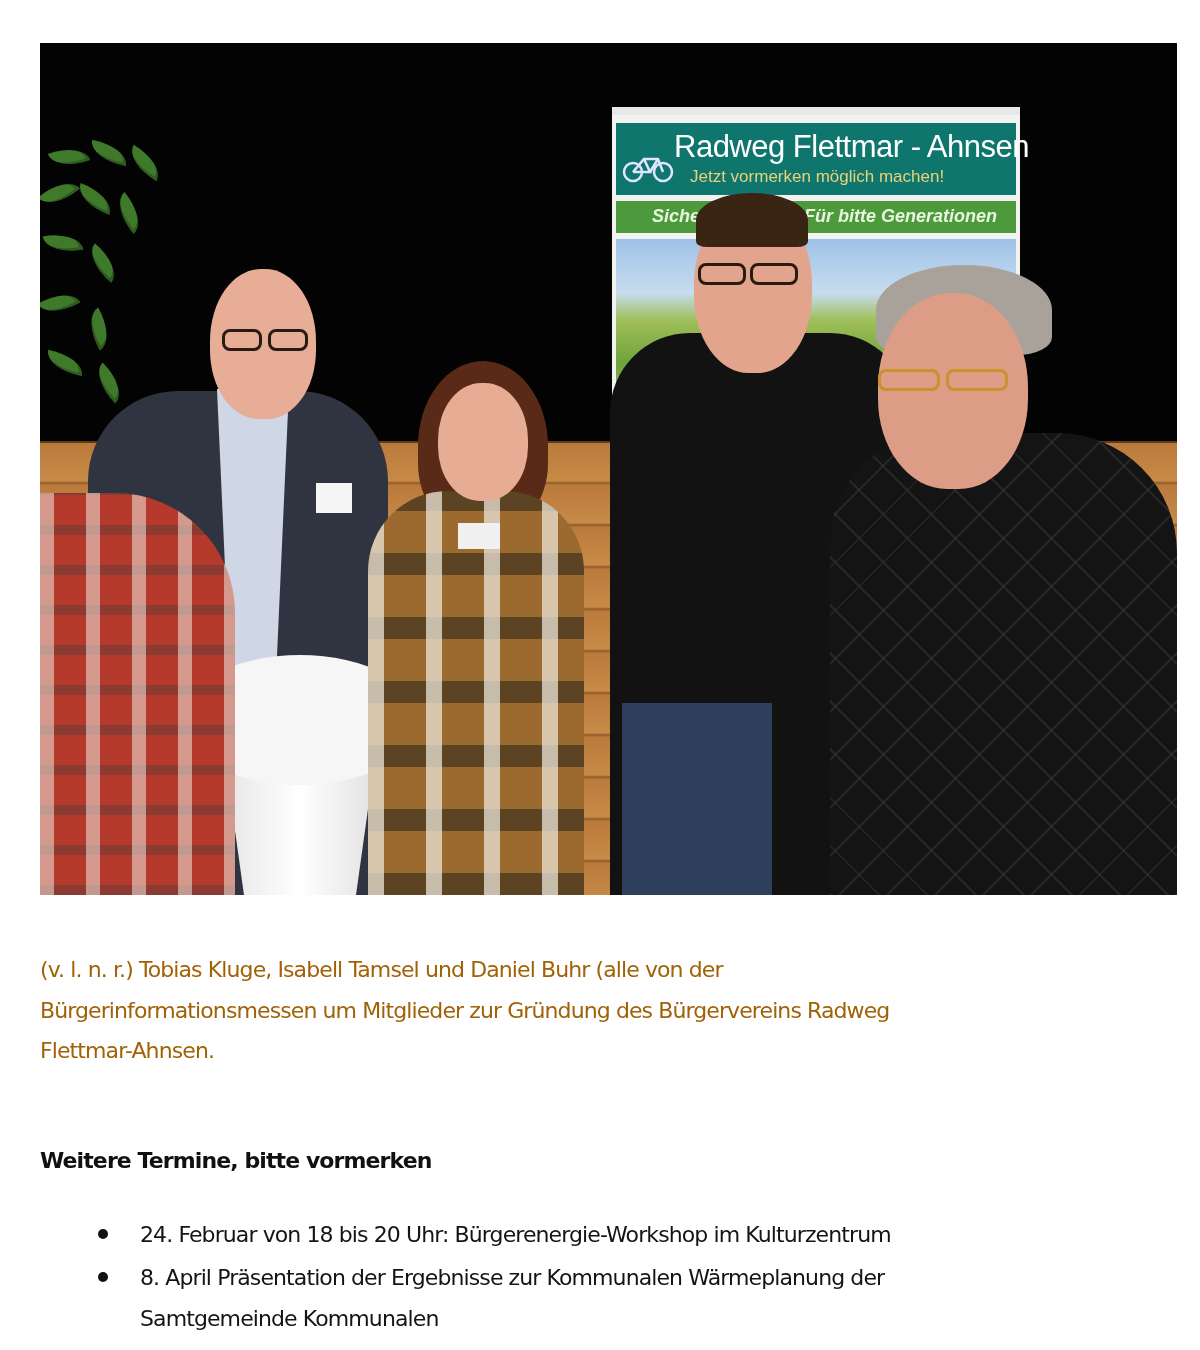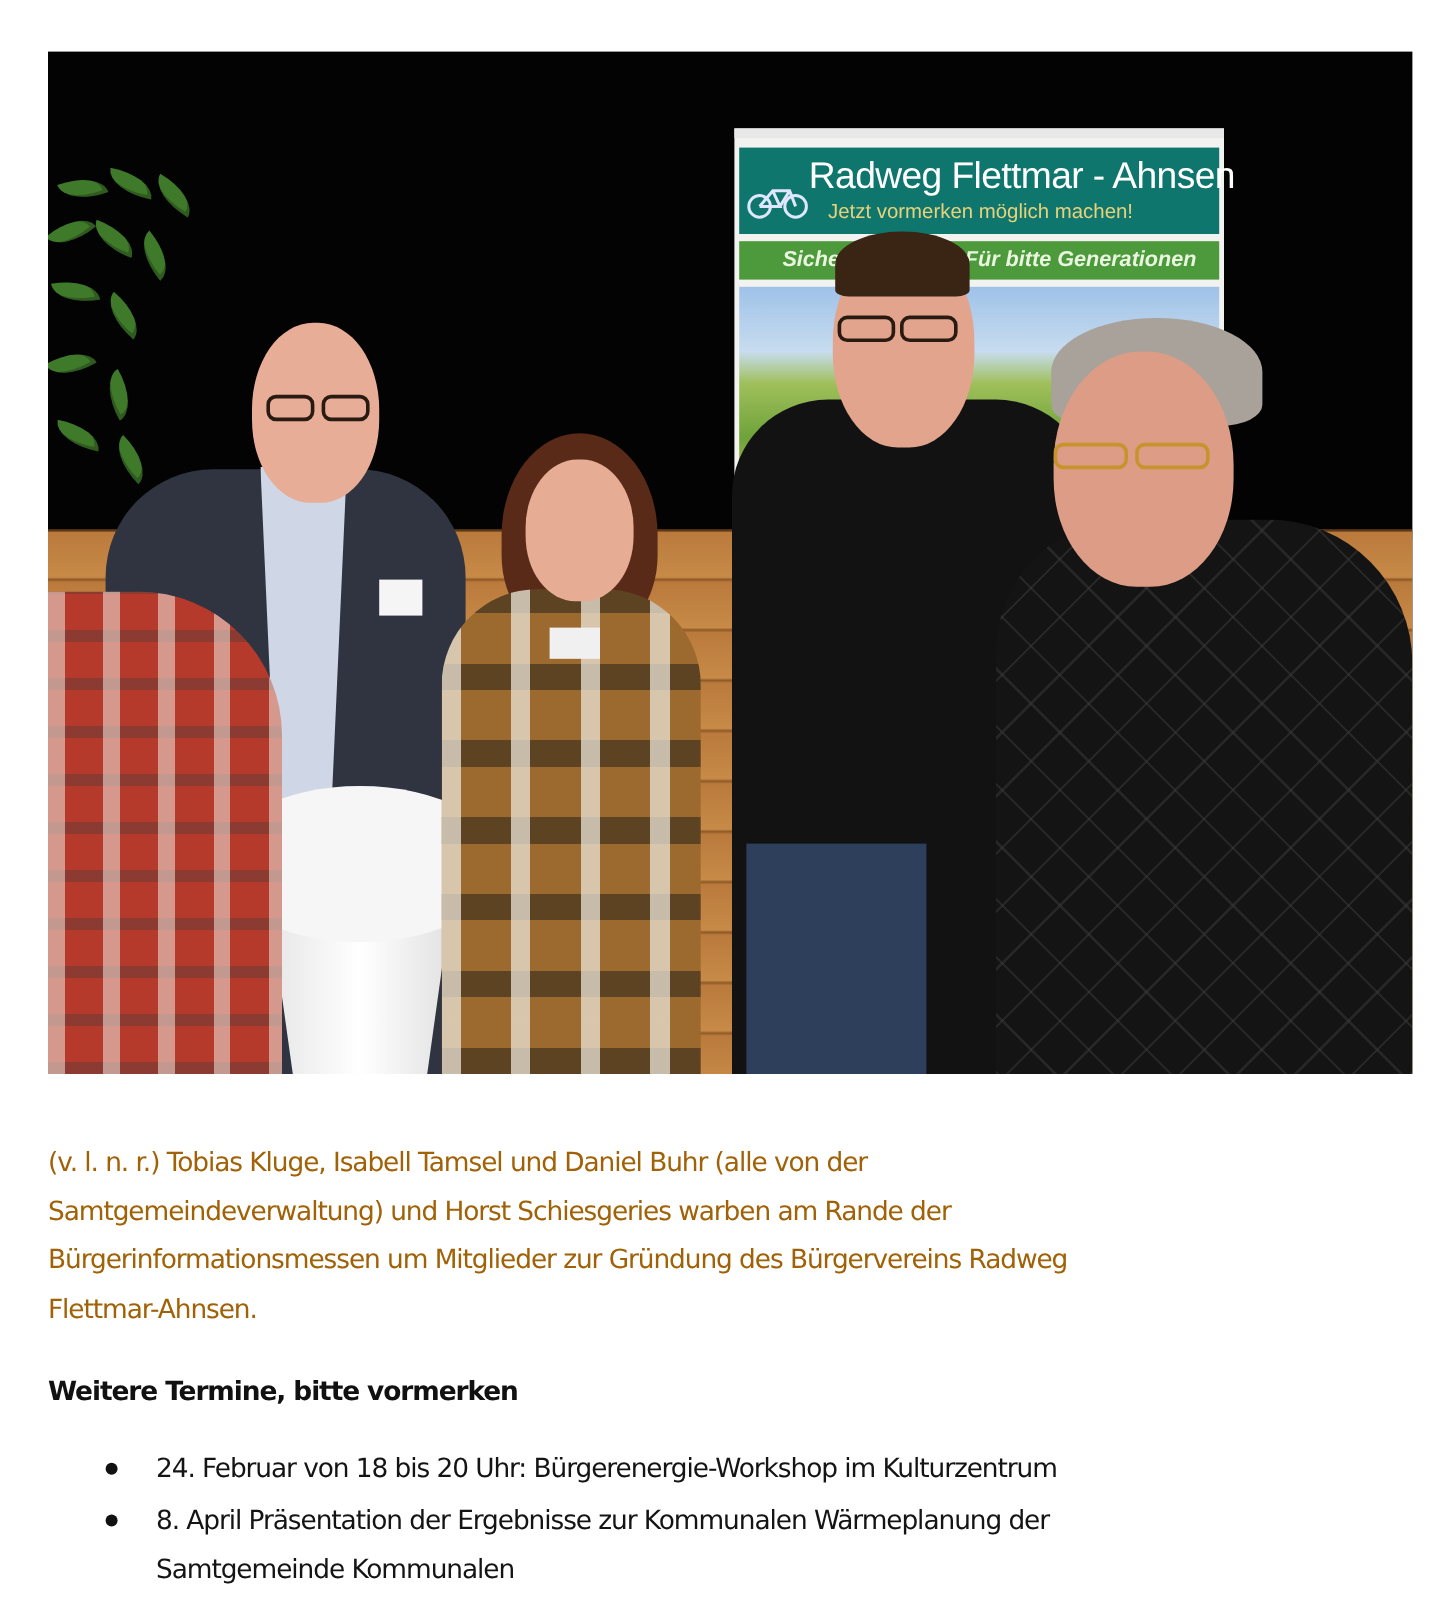--- a/index.html
+++ b/index.html
@@ -291,21 +291,21 @@
     font-size: 22px;
     color: #111111;
     letter-spacing: -0.9px;
     margin: 0;
   }
   .event-list {
     position: absolute;
     left: 40px;
     top: 1204px;
     width: 1100px;
-    margin: 0;
+    margin: 10px;
     padding: 0;
     list-style: none;
     font-family: "DejaVu Sans", sans-serif;
     font-size: 22px;
     line-height: 41px;
     color: #141414;
     letter-spacing: -0.9px;
   }
   .event-item {
     position: relative;
@@ -393,21 +393,20 @@
 
   <div class="torso p4-torso"></div>
   <div class="hair p4-hair"></div>
   <div class="head p4-head"></div>
   <div class="glasses p4-g1"></div>
   <div class="glasses p4-g2"></div>
 </div>
 
 <div class="caption">
   <div>(v. l. n. r.) Tobias Kluge, Isabell Tamsel und Daniel Buhr (alle von der</div>
-  <div>Samtgemeindeverwaltung) und Horst Schiesgeries warben am Rande der</div>
   <div>Bürgerinformationsmessen um Mitglieder zur Gründung des Bürgervereins Radweg</div>
   <div>Flettmar-Ahnsen.</div>
 </div>
 
 <h2 class="section-heading">Weitere Termine, bitte vormerken</h2>
 
 <ul class="event-list">
   <li class="event-item">
     <span class="bullet"></span>
     <div>24. Februar von 18 bis 20 Uhr: Bürgerenergie-Workshop im Kulturzentrum</div>

